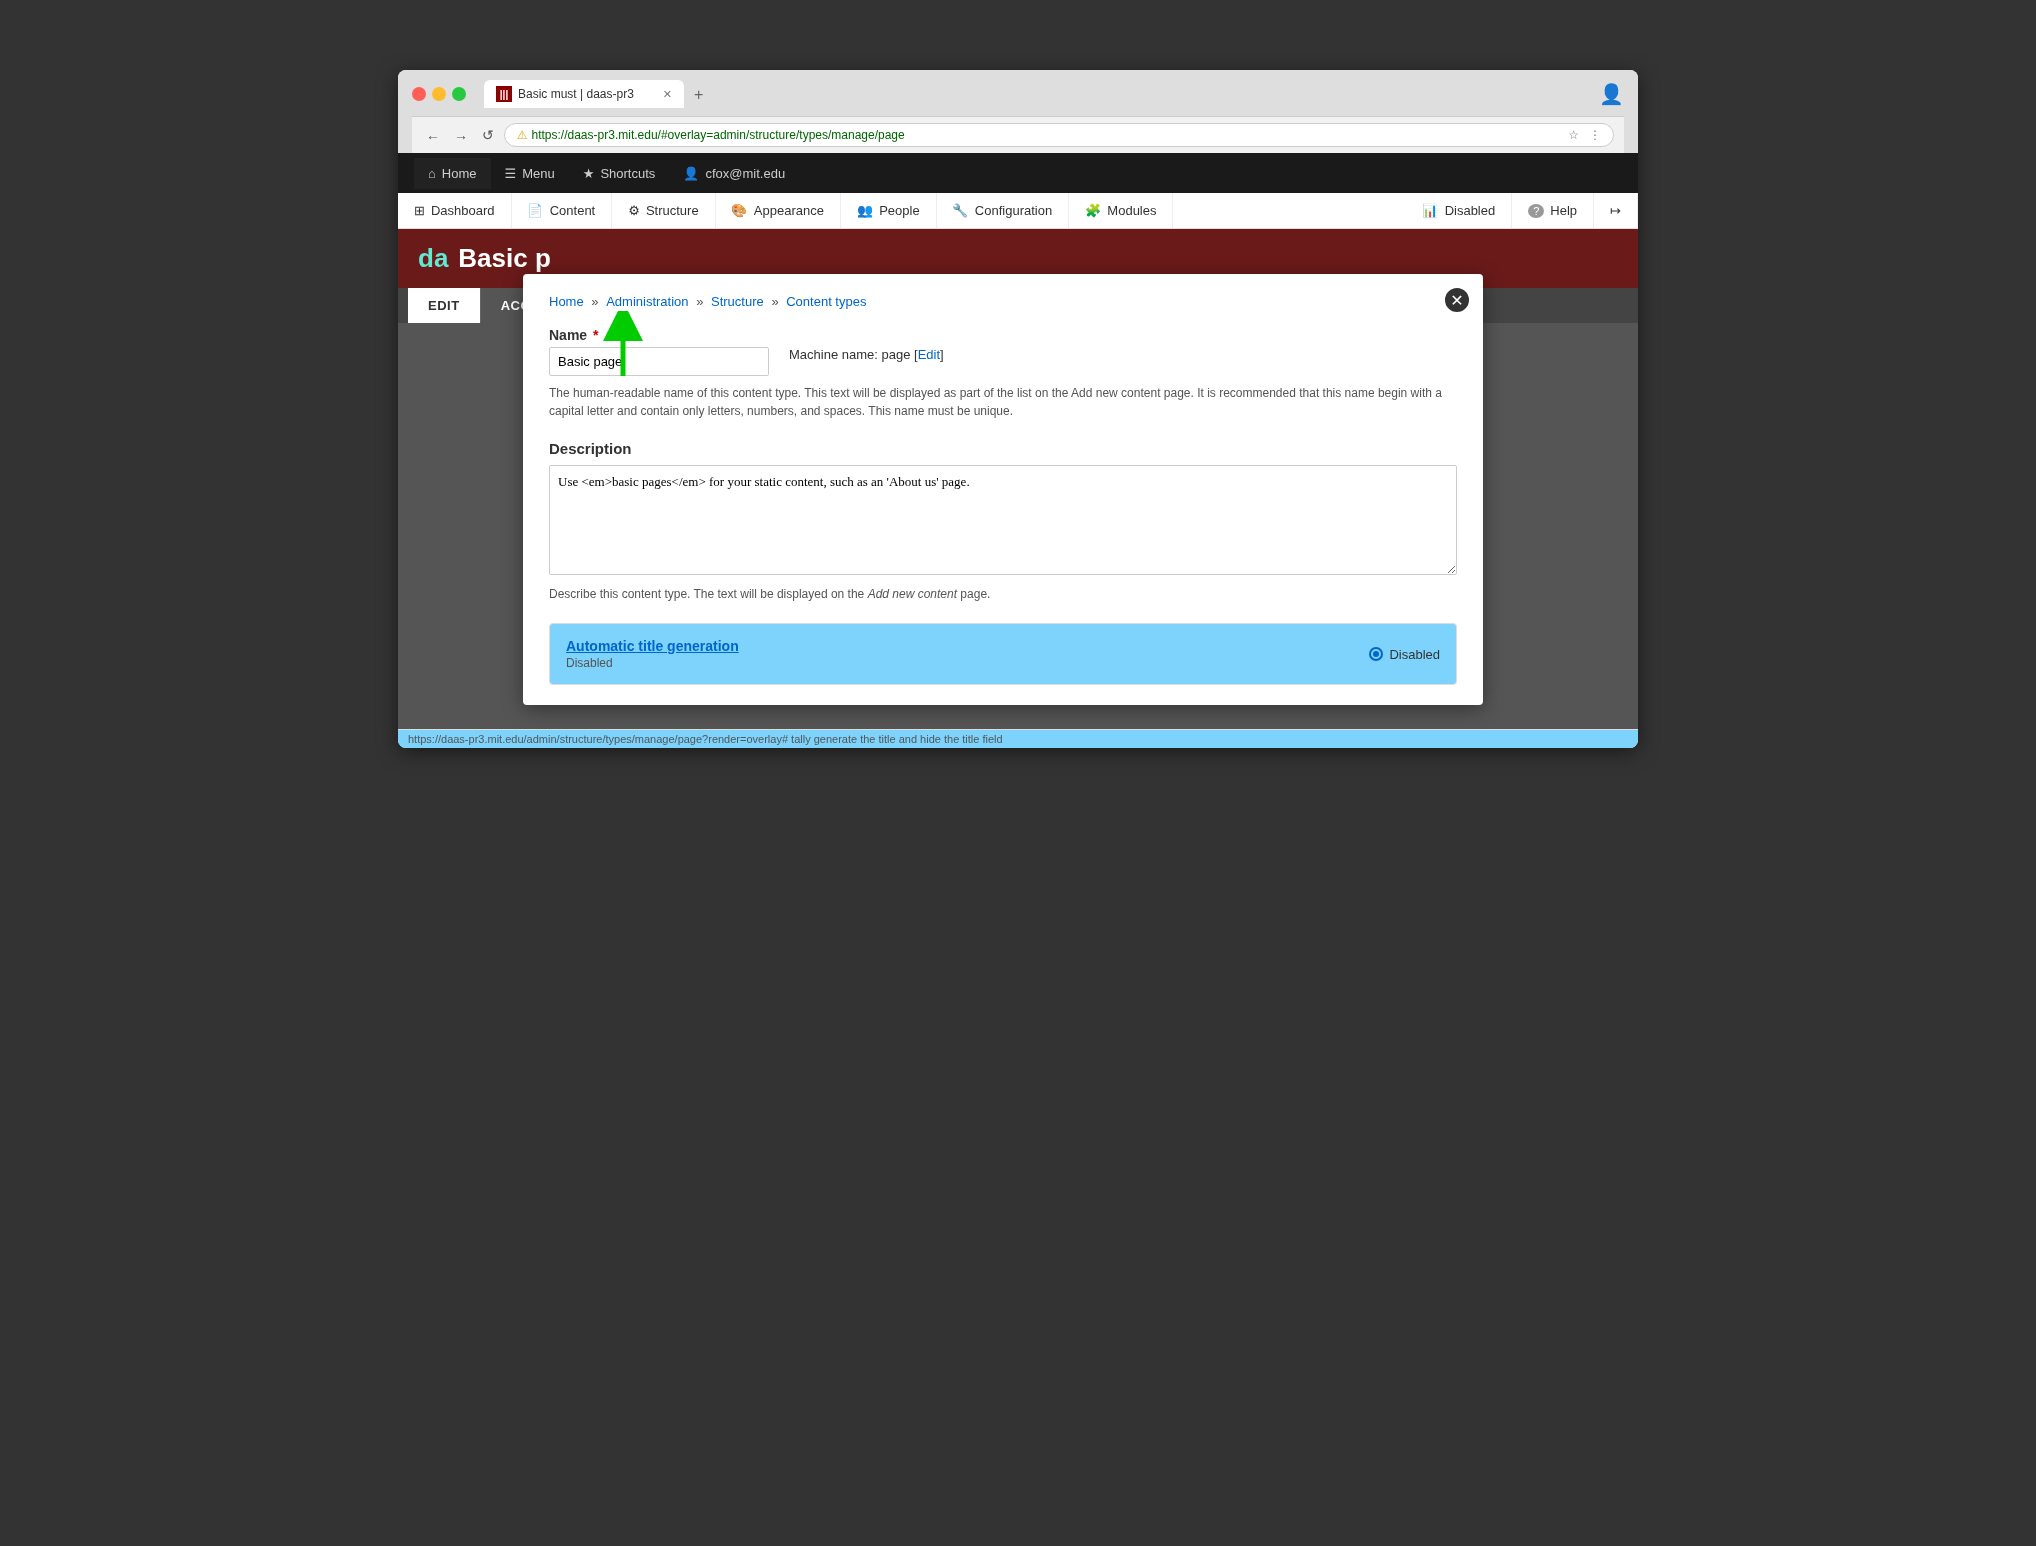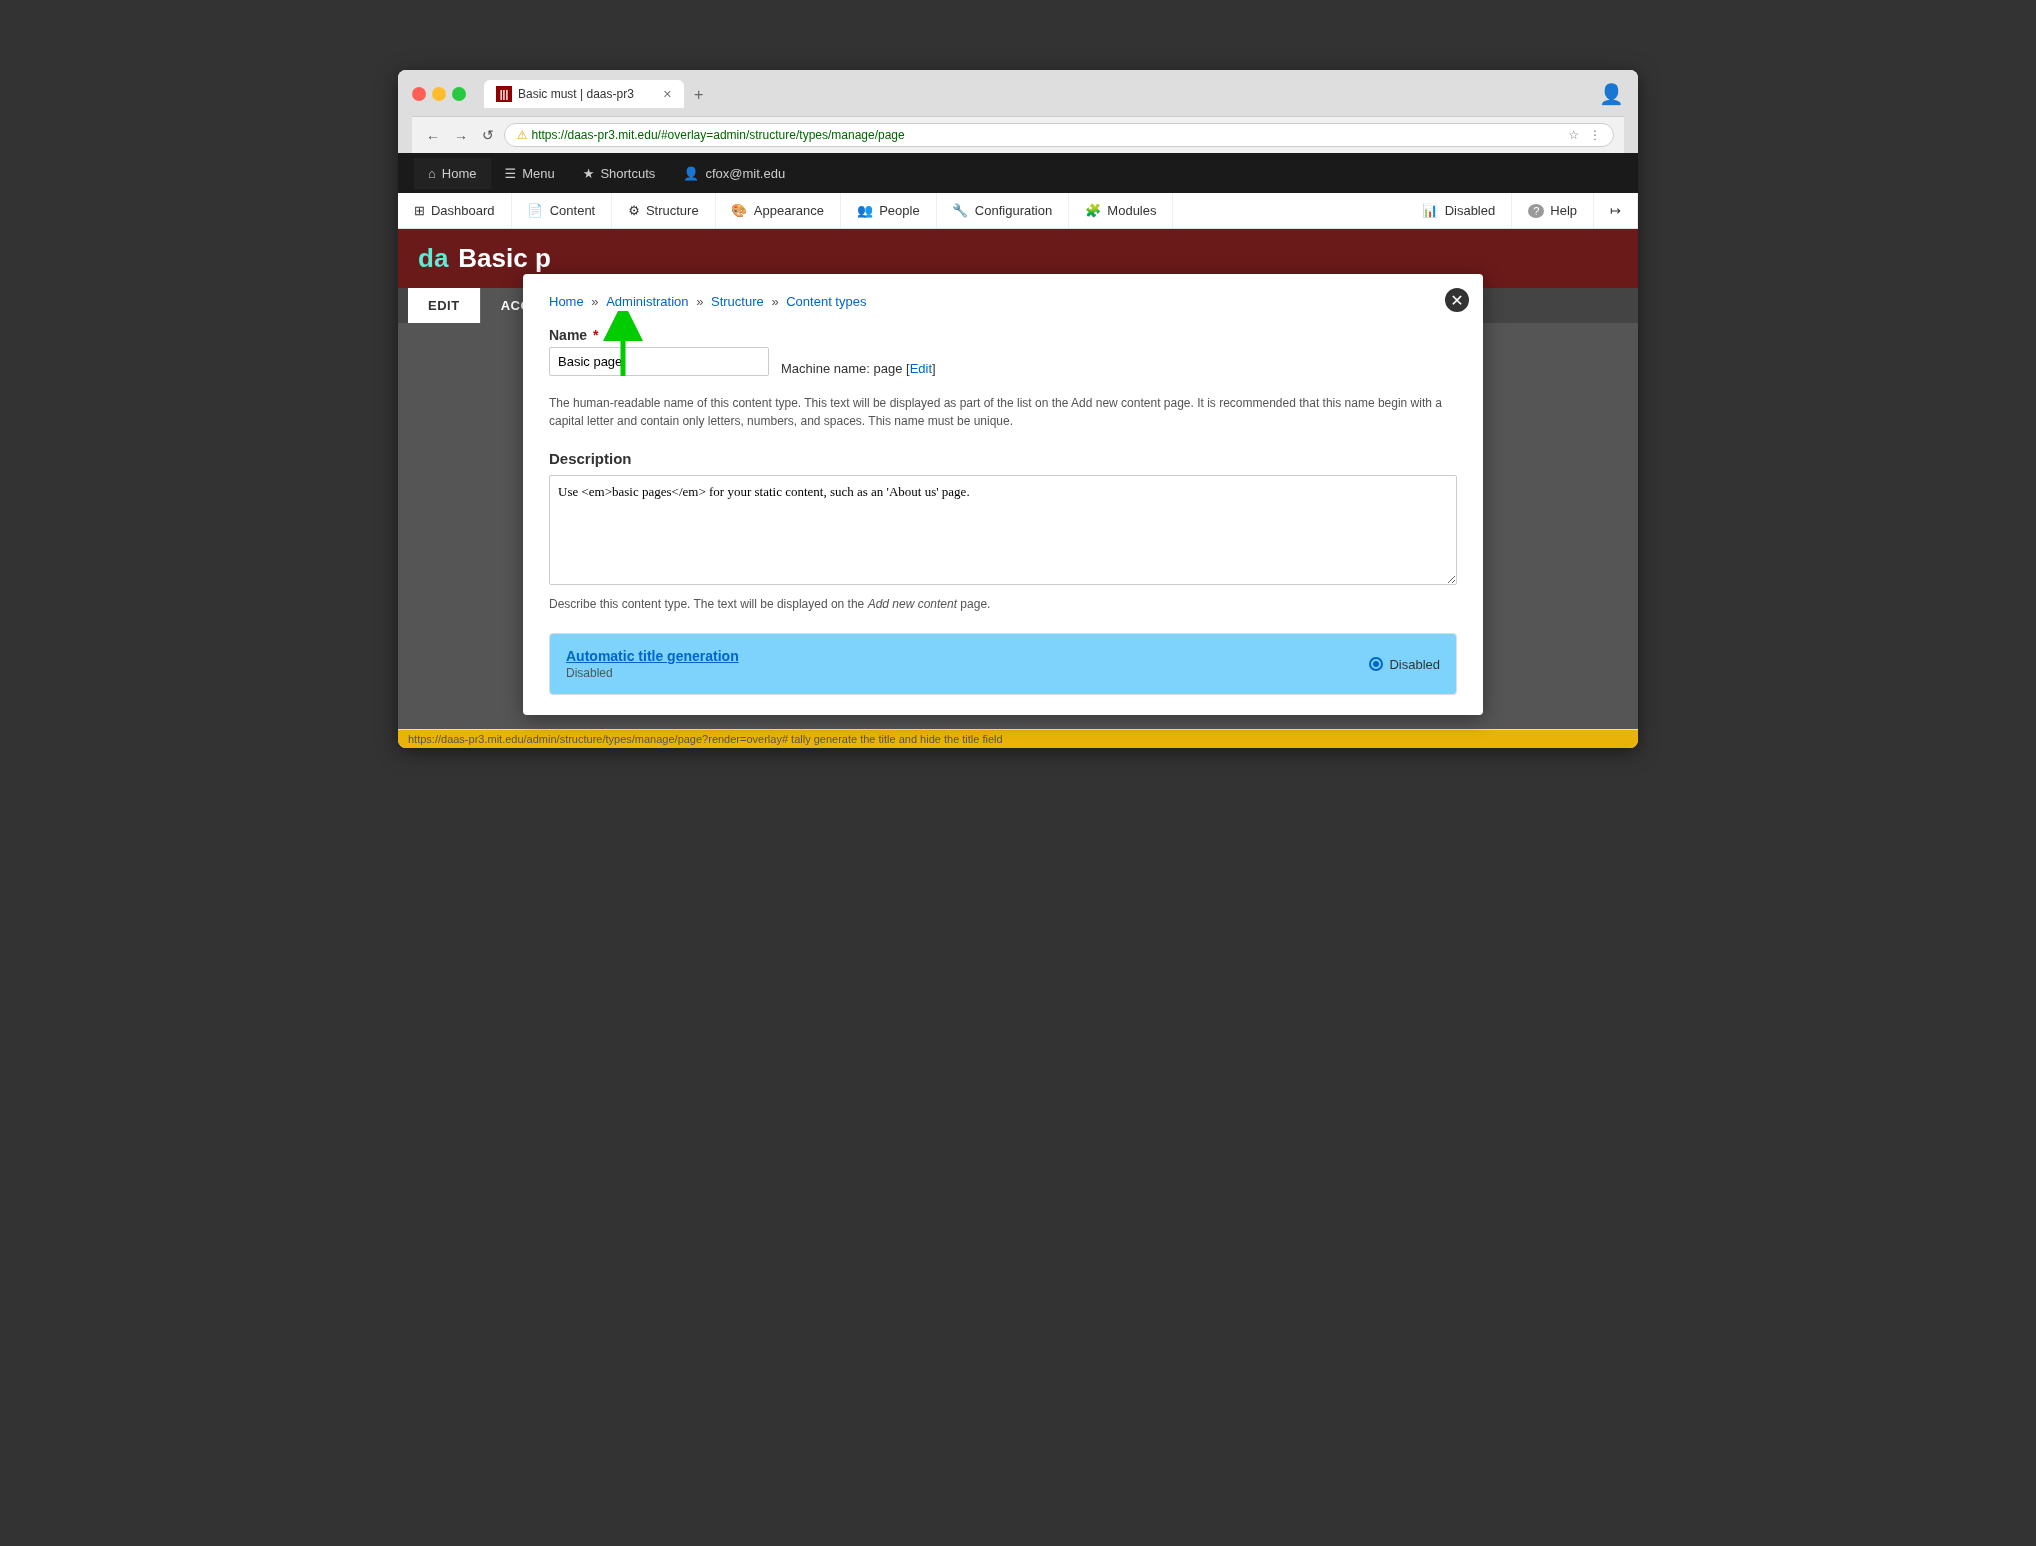--- a/index.html
+++ b/index.html
@@ -251,23 +251,23 @@
       font-weight: bold;
       color: #333;
       margin-bottom: 4px;
       display: block;
     }
 
     .required-star { color: #cc0000; margin-left: 2px; }
 
     .form-input-row {
       display: flex;
-      align-items: flex-end;
-      gap: 12px;
-      margin-bottom: 18px;
+      align-items: flex-start;
+      gap: 20px;
+      margin-bottom: 8px;
     }
 
     .form-input {
       padding: 6px 8px;
       border: 1px solid #ccc;
       font-size: 13px;
       width: 220px;
       border-radius: 2px;
     }
 
@@ -357,21 +357,21 @@
     .radio-dot::after {
       content: '';
       width: 6px;
       height: 6px;
       border-radius: 50%;
       background: #0066cc;
     }
 
     
     .status-bar {
-      background: #eab308;
+      background: #7dd3fc;
       border-top: 1px solid #ddd;
       padding: 3px 10px;
       font-size: 11px;
       color: #555;
     }
   </style>
 </head>
 <body>
 
 <div style="width:2036px;height:1546px;background:#333;display:flex;align-items:flex-start;justify-content:center;padding-top:30px;">

